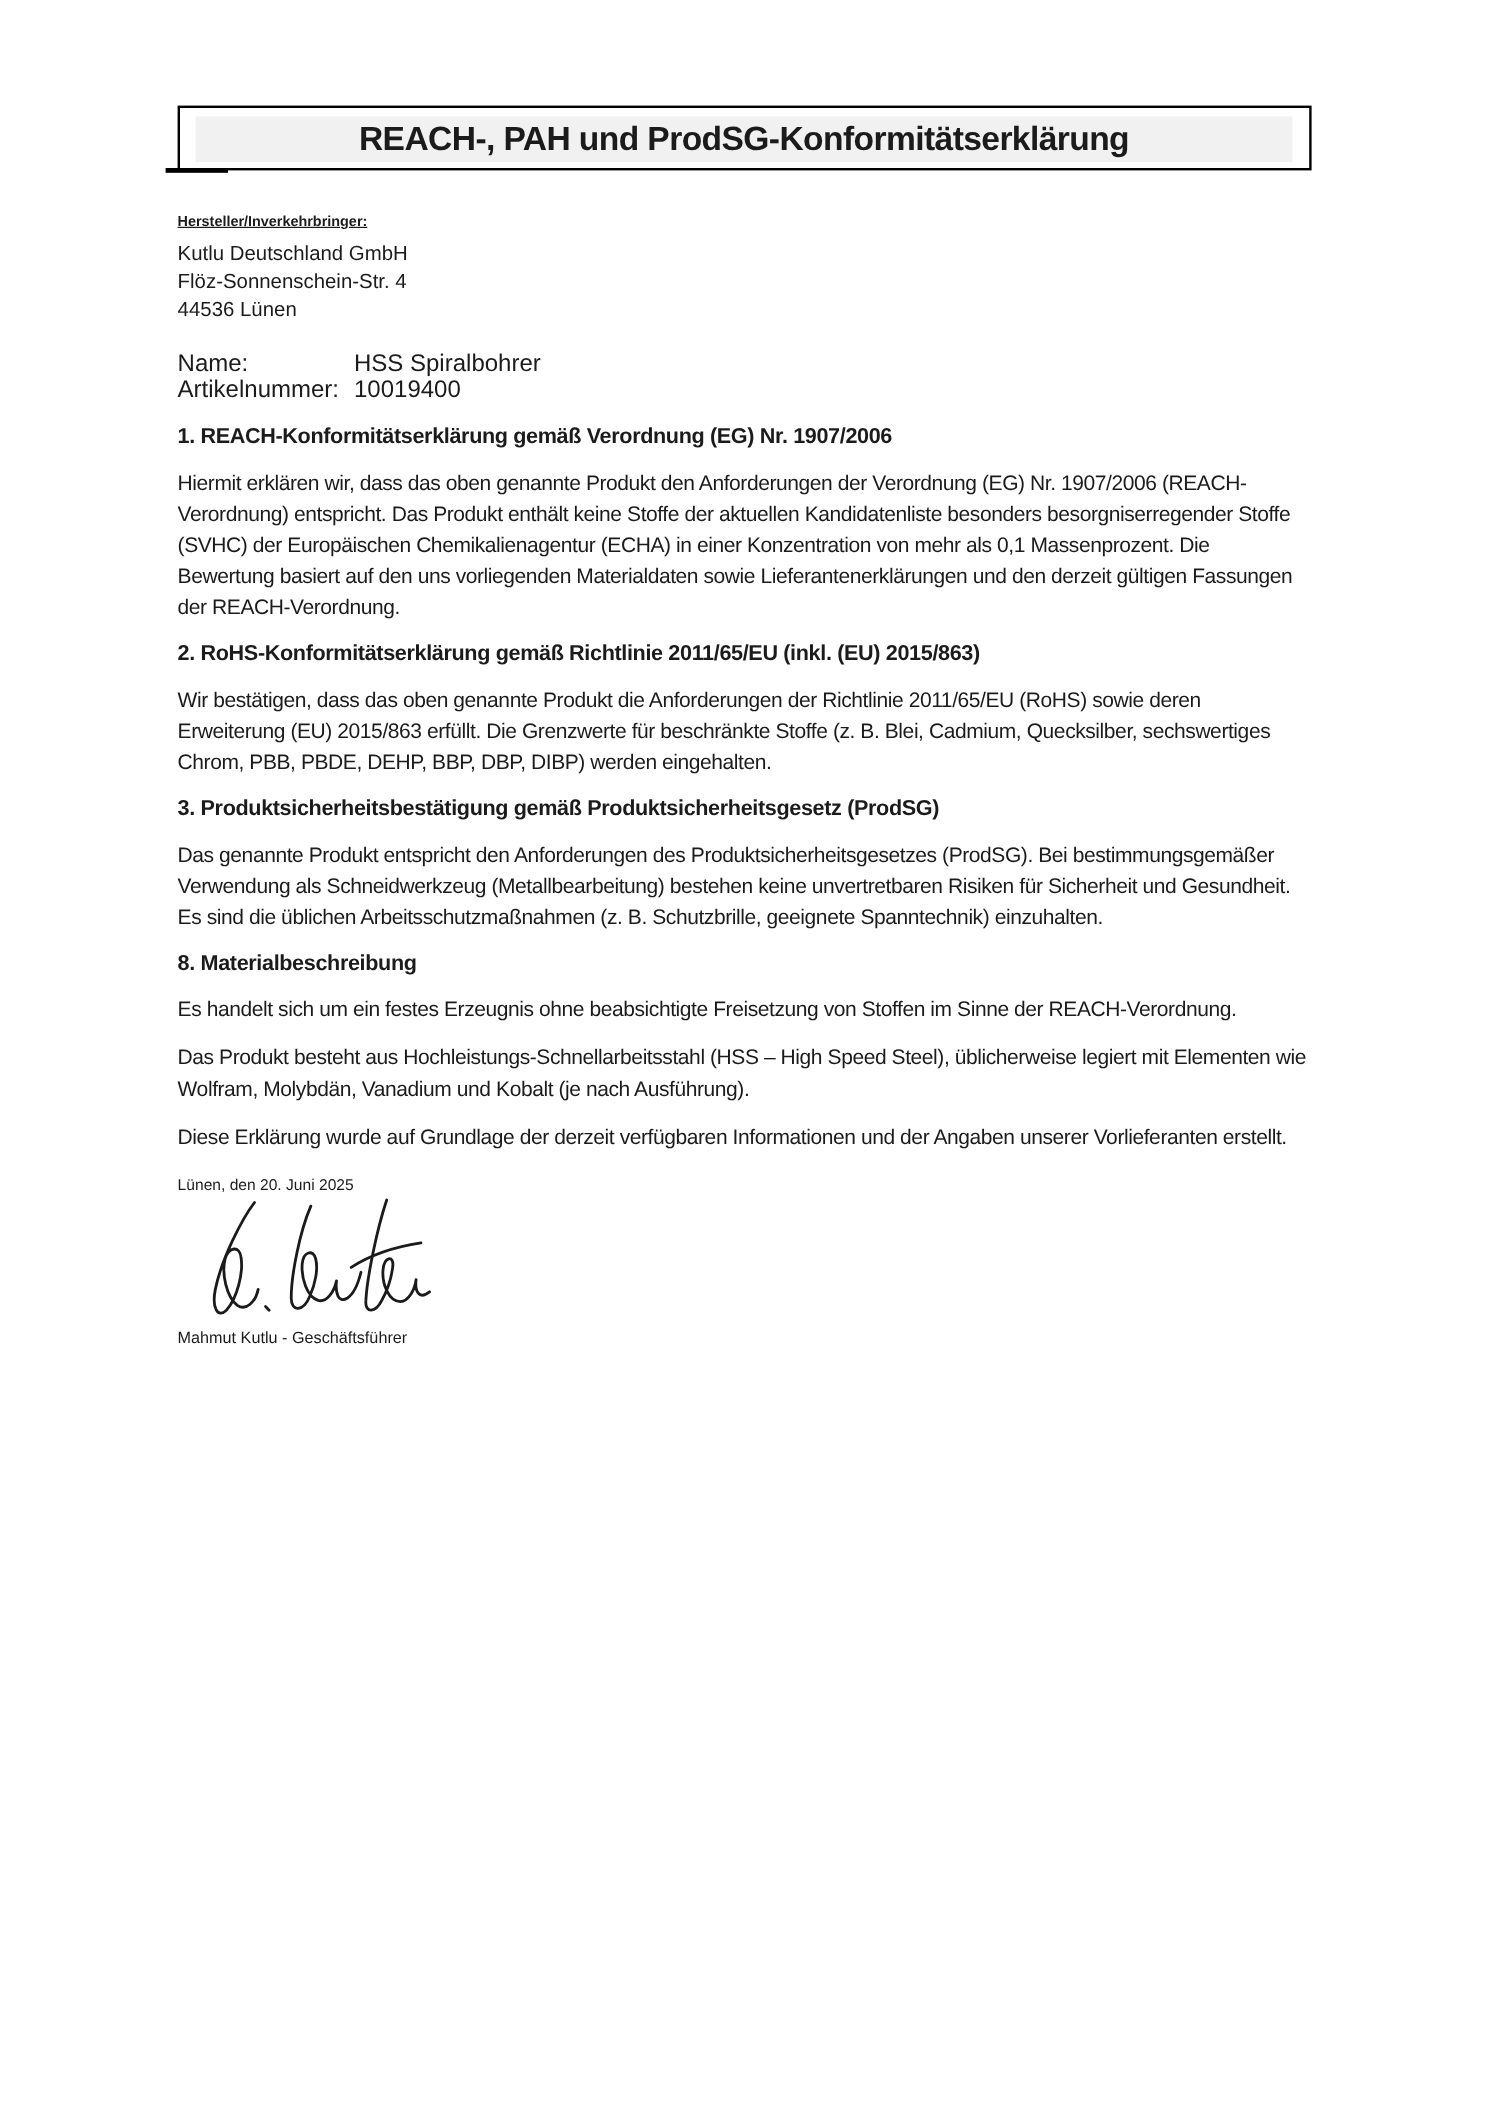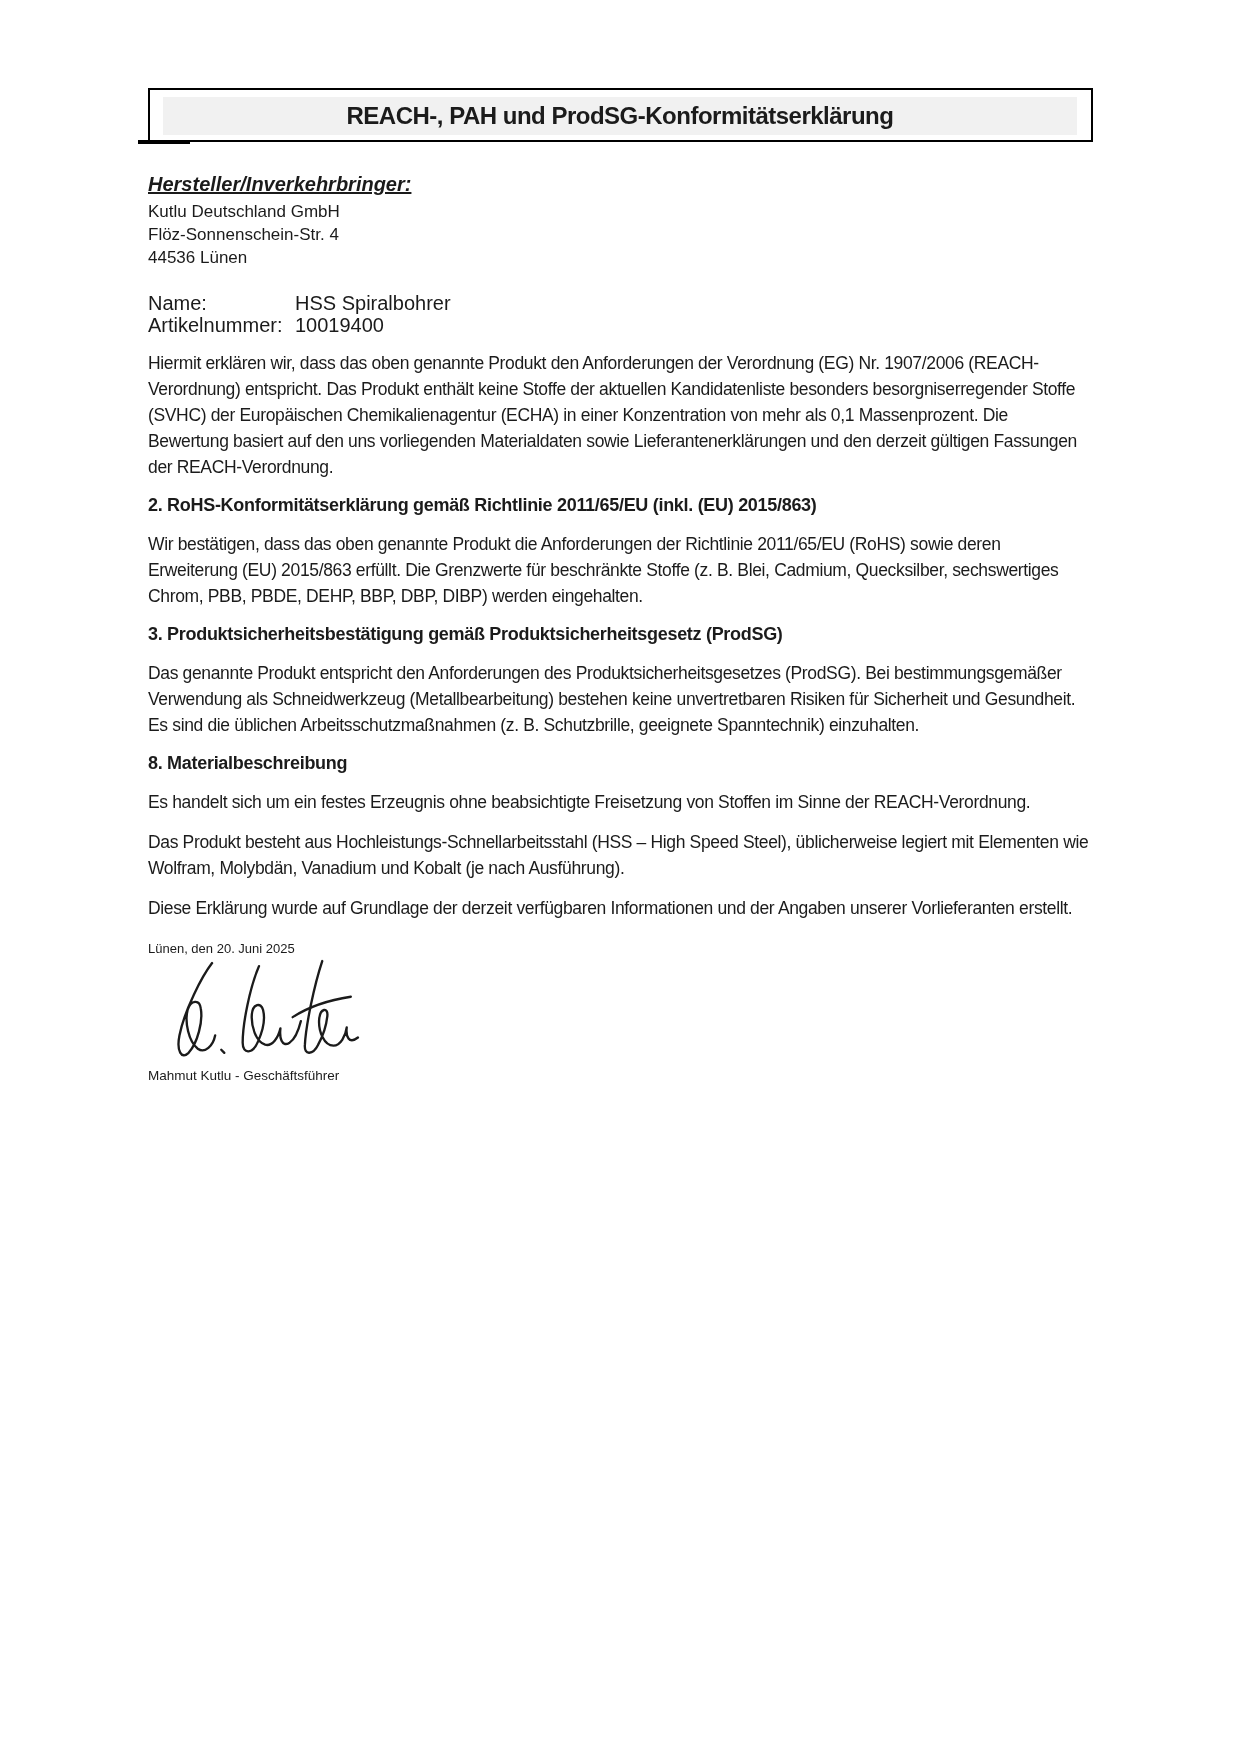--- a/index.html
+++ b/index.html
@@ -31,34 +31,33 @@
     position: absolute;
     left: -12px;
     bottom: -4px;
     width: 52px;
     height: 4px;
     background: #000000;
   }
   .title-inner {
     background: #f1f1f1;
     text-align: center;
-    font-size: 24px;
+    font-size: 28px;
     font-weight: bold;
     line-height: 38px;
     letter-spacing: -0.5px;
   }
 
   
   .mfr-heading {
     margin-top: 31px;
-    font-size: 20px;
+    font-size: 12px;
     font-weight: bold;
     text-decoration: underline;
     line-height: 23px;
-    font-style: italic;
   }
   .addr-line {
     font-size: 17px;
     line-height: 23px;
   }
   .addr-block { margin-top: 4px; }
 
   
   .product-block { margin-top: 23px; }
   .product-row {
@@ -123,20 +122,21 @@
       <div class="product-row">
         <span>Name:</span>
         <span>HSS Spiralbohrer</span>
       </div>
       <div class="product-row">
         <span>Artikelnummer:</span>
         <span>10019400</span>
       </div>
     </div>
 
+    <div class="section-heading first">1. REACH-Konformitätserklärung gemäß Verordnung (EG) Nr. 1907/2006</div>
     <p class="body-para">Hiermit erklären wir, dass das oben genannte Produkt den Anforderungen der Verordnung (EG) Nr. 1907/2006 (REACH-Verordnung) entspricht. Das Produkt enthält keine Stoffe der aktuellen Kandidatenliste besonders besorgniserregender Stoffe (SVHC) der Europäischen Chemikalienagentur (ECHA) in einer Konzentration von mehr als 0,1 Massenprozent. Die Bewertung basiert auf den uns vorliegenden Materialdaten sowie Lieferantenerklärungen und den derzeit gültigen Fassungen der REACH-Verordnung.</p>
 
     <div class="section-heading">2. RoHS-Konformitätserklärung gemäß Richtlinie 2011/65/EU (inkl. (EU) 2015/863)</div>
     <p class="body-para">Wir bestätigen, dass das oben genannte Produkt die Anforderungen der Richtlinie 2011/65/EU (RoHS) sowie deren Erweiterung (EU) 2015/863 erfüllt. Die Grenzwerte für beschränkte Stoffe (z. B. Blei, Cadmium, Quecksilber, sechswertiges Chrom, PBB, PBDE, DEHP, BBP, DBP, DIBP) werden eingehalten.</p>
 
     <div class="section-heading">3. Produktsicherheitsbestätigung gemäß Produktsicherheitsgesetz (ProdSG)</div>
     <p class="body-para">Das genannte Produkt entspricht den Anforderungen des Produktsicherheitsgesetzes (ProdSG). Bei bestimmungsgemäßer Verwendung als Schneidwerkzeug (Metallbearbeitung) bestehen keine unvertretbaren Risiken für Sicherheit und Gesundheit. Es sind die üblichen Arbeitsschutzmaßnahmen (z. B. Schutzbrille, geeignete Spanntechnik) einzuhalten.</p>
 
     <div class="section-heading">8. Materialbeschreibung</div>
     <p class="body-para">Es handelt sich um ein festes Erzeugnis ohne beabsichtigte Freisetzung von Stoffen im Sinne der REACH-Verordnung.</p>

